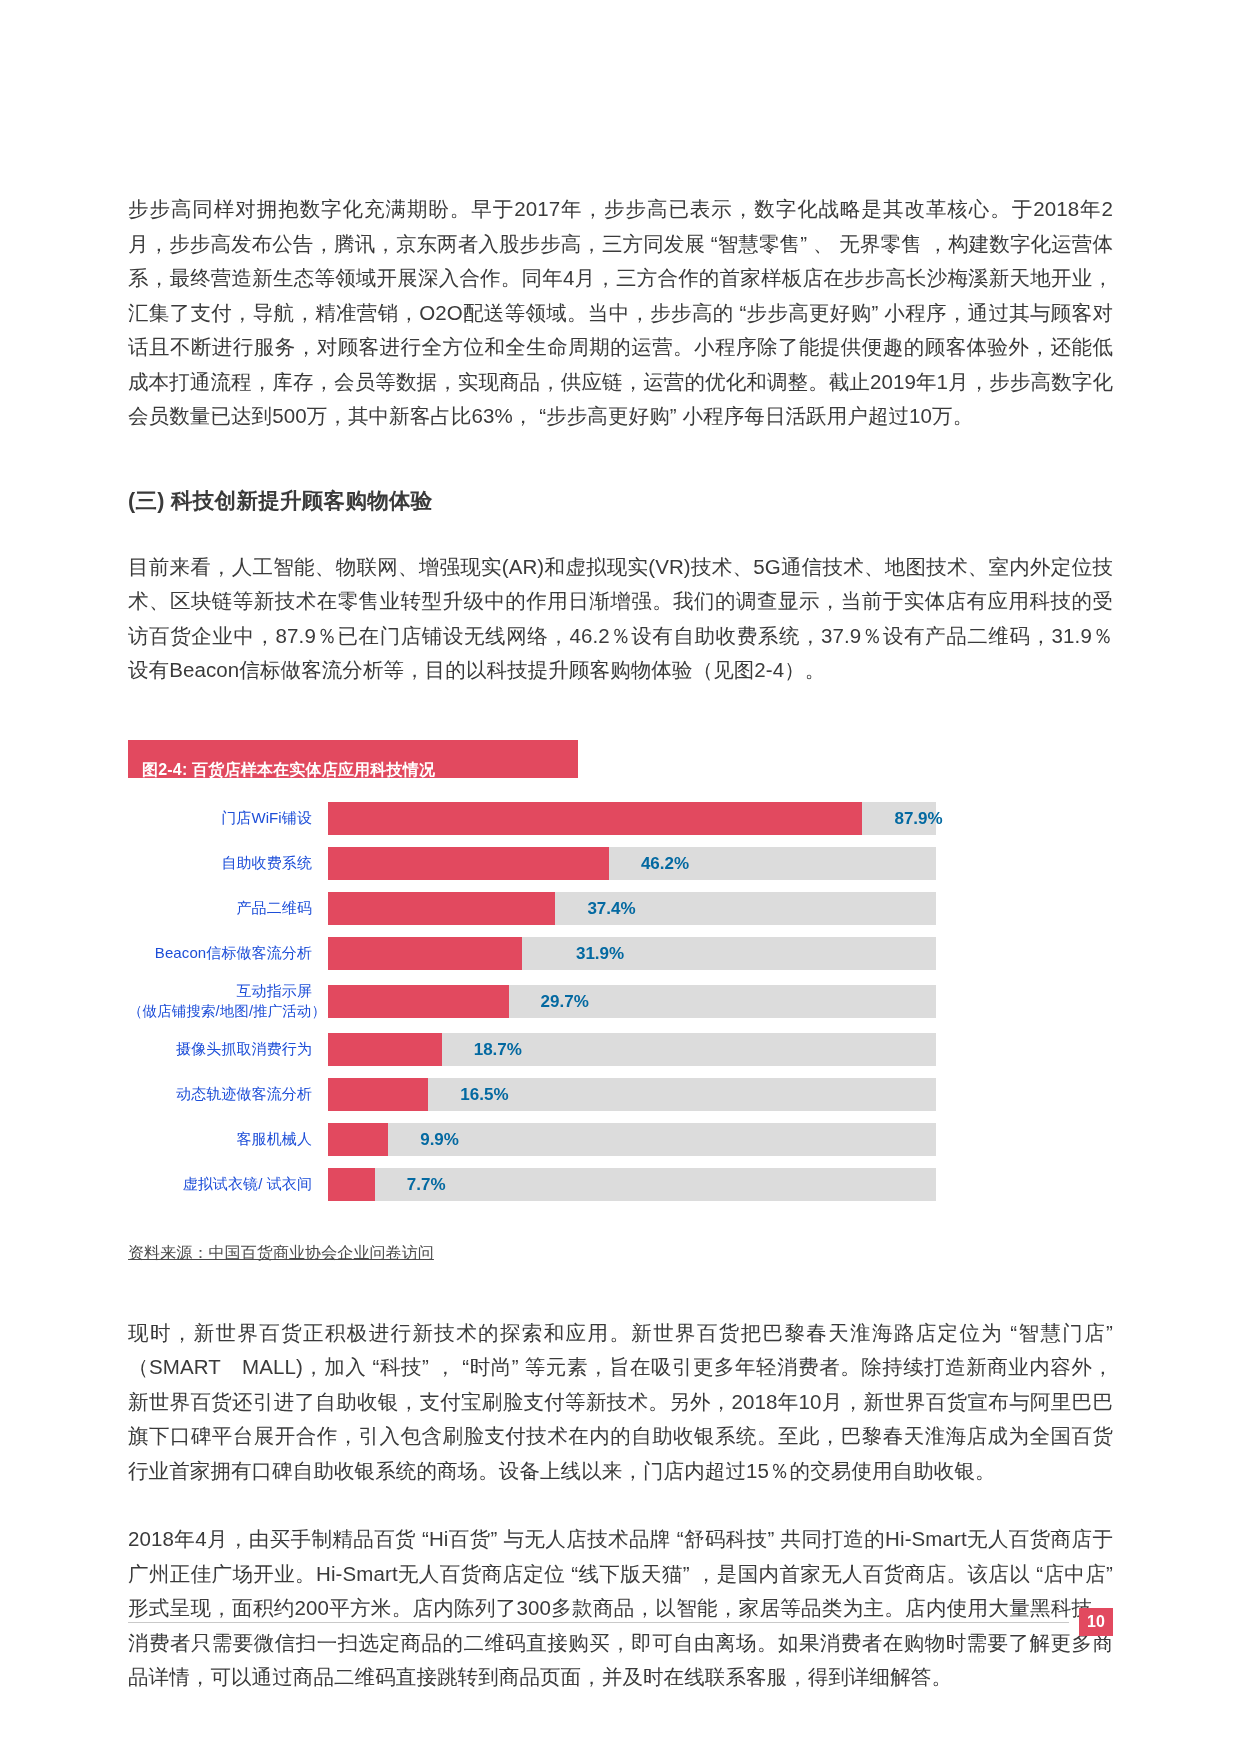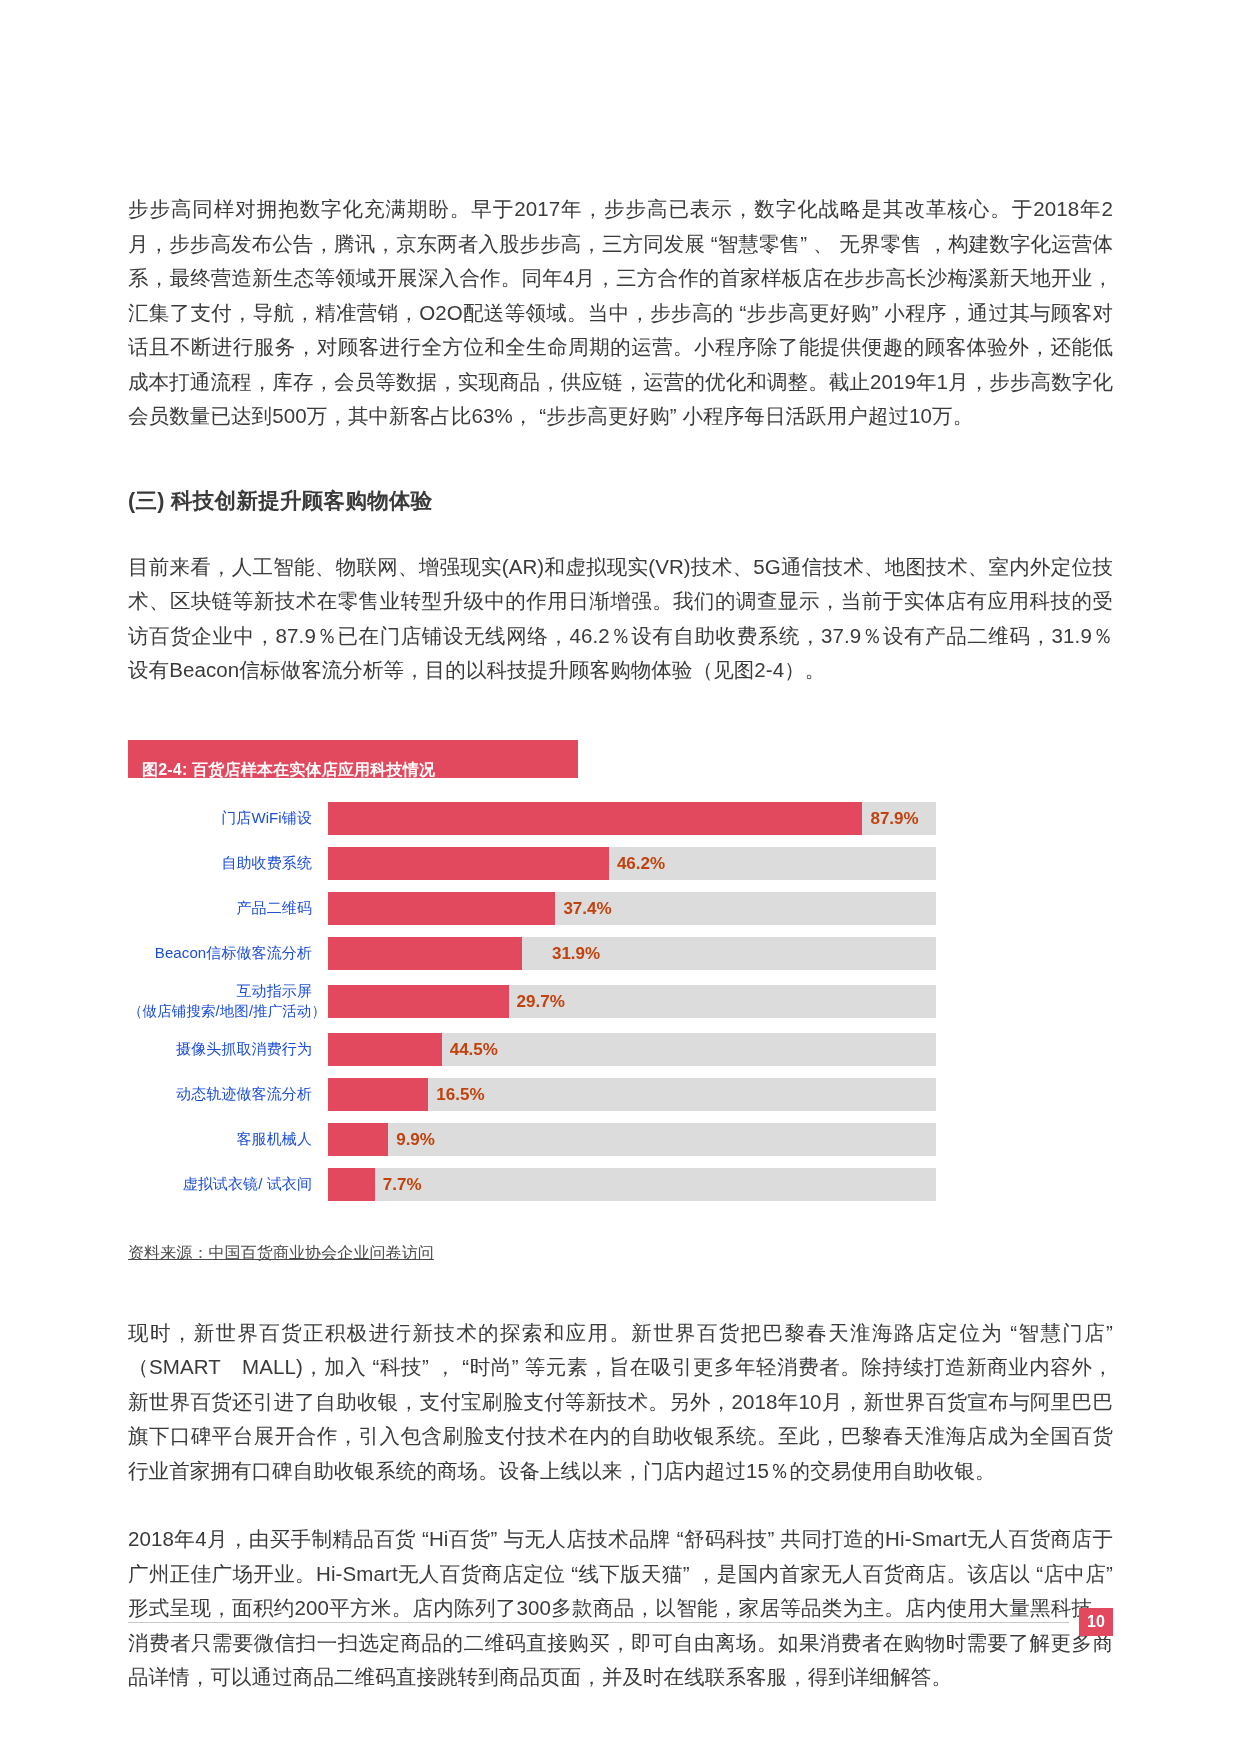--- a/index.html
+++ b/index.html
@@ -140,24 +140,25 @@
     top: 0;
     bottom: 0;
     background: #e2495f;
   }
   .bar-value {
     position: absolute;
     top: 50%;
     transform: translateY(-50%);
     font-size: 17px;
     font-weight: bold;
-    color: #c2410c;
+    color: #0369a1;
     white-space: nowrap;
     padding-left: 8px;
     line-height: 1;
+    margin-left: 24px;
   }
 
   .source-line {
     margin-top: 38px;
     font-size: 16px;
     color: #4a4a4a;
     letter-spacing: 0.1px;
     text-decoration: underline;
   }
 
@@ -248,21 +249,21 @@
             <div class="row-label"><span>互动指示屏</span><span class="sub">（做店铺搜索/地图/推广活动）</span></div>
             <div class="track">
               <div class="bar-fill" style="width: 29.7%;"></div>
               <div class="bar-value" style="left: 29.7%;">29.7%</div>
             </div>
           </div>
           <div class="chart-row">
             <div class="row-label"><span>摄像头抓取消费行为</span></div>
             <div class="track">
               <div class="bar-fill" style="width: 18.7%;"></div>
-              <div class="bar-value" style="left: 18.7%;">44.5%</div>
+              <div class="bar-value" style="left: 18.7%;">18.7%</div>
             </div>
           </div>
           <div class="chart-row">
             <div class="row-label"><span>动态轨迹做客流分析</span></div>
             <div class="track">
               <div class="bar-fill" style="width: 16.5%;"></div>
               <div class="bar-value" style="left: 16.5%;">16.5%</div>
             </div>
           </div>
           <div class="chart-row">

